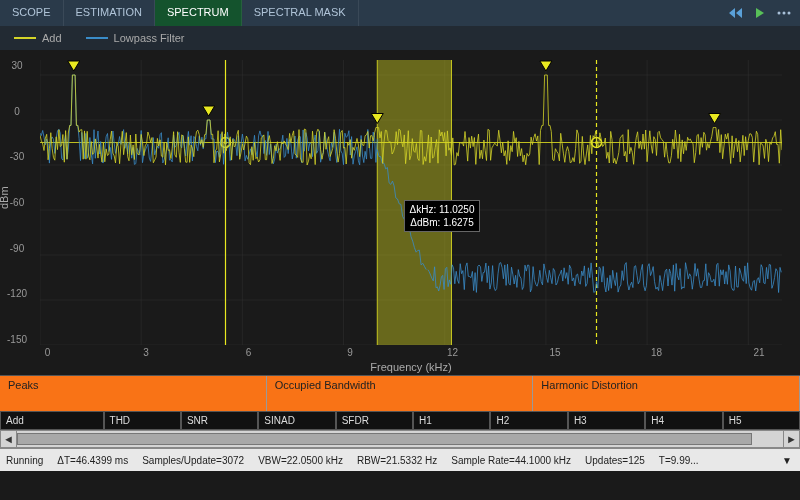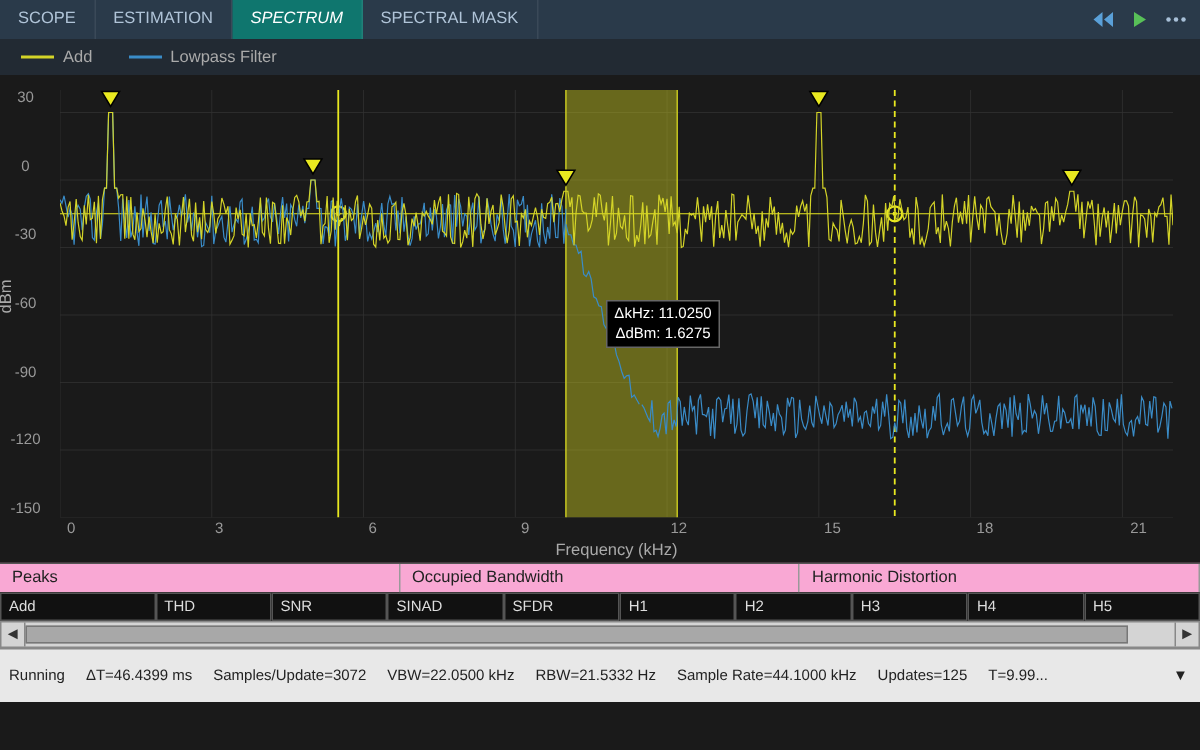--- a/index.html
+++ b/index.html
@@ -1,47 +1,47 @@
 <!DOCTYPE html>
 <html><head>
 <meta charset="utf-8">
 <style>
 *{margin:0;padding:0;box-sizing:border-box;}
 body{font-family:Arial,Helvetica,sans-serif;background:#1a1a1a;color:#ccc;font-size:11px;overflow:hidden;width:800px;height:500px;}
 .tabs{display:flex;background:#2a3a4a;height:26px;align-items:stretch;}
 .tab{padding:6px 12px;color:#b0c4d8;cursor:pointer;font-size:11px;border-right:1px solid rgba(255,255,255,0.08);}
-.tab.active{background:#0f766e;color:#fff;font-style:italic;}
+.tab.active{background:#14532d;color:#fff;}
 .tab-controls{margin-left:auto;display:flex;align-items:center;padding:0 8px;gap:8px;}
 .icon-btn{width:16px;height:16px;display:inline-flex;align-items:center;justify-content:center;cursor:pointer;}
 .legend-bar{background:#222a33;padding:5px 14px;display:flex;gap:24px;height:24px;align-items:center;}
 .legend-item{display:flex;align-items:center;gap:6px;font-size:11px;color:#aaa;}
 .legend-swatch{width:22px;height:2px;}
 .plot-area{position:relative;background:#1a1a1a;height:325px;display:flex;}
 .yaxis{width:40px;display:flex;flex-direction:column;justify-content:space-between;align-items:center;padding:10px 6px 30px 0;position:relative;}
 .ylabel{position:absolute;left:4px;top:50%;transform:rotate(-90deg) translateX(10px);transform-origin:left center;font-size:11px;color:#aaa;}
 .ytick{font-size:10px;color:#999;}
 .plot{flex:1;position:relative;margin-right:18px;text-align:center;}
 .plot svg{position:absolute;top:10px;left:0;right:0;bottom:30px;width:100%;height:calc(100% - 40px);}
 .xaxis{position:absolute;bottom:0;left:40px;right:18px;height:30px;}
 .xtick{position:absolute;top:2px;font-size:10px;color:#999;transform:translateX(-50%);}
 .xlabel{position:absolute;bottom:2px;left:50%;transform:translateX(-50%);font-size:11px;color:#aaa;}
 .delta-box{position:absolute;background:#000;border:1px solid #666;padding:2px 5px;font-size:10px;color:#fff;line-height:1.3;z-index:9;}
-.sections{display:flex;background:#f9a8d4;height:20px;border-top:1px solid #555;}
+.sections{display:flex;background:#f97316;height:36px;border-top:1px solid #555;}
 .section{flex:1;padding:3px 8px;color:#222;font-size:11px;border-right:1px solid #999;}
 .table-wrap{background:#000;}
 .grid-row{display:flex;}
 .grid-cell{flex:1;border:1px solid #555;padding:3px 5px;font-size:10px;color:#ccc;background:#000;min-width:0;overflow:hidden;white-space:nowrap;}
 .grid-cell.hdr{background:#111;color:#ddd;font-weight:normal;}
 .grid-cell.wide{flex:1.4;}
 .hscroll{height:18px;background:#d4d4d4;border:1px solid #888;display:flex;align-items:center;}
 .hscroll-btn{width:16px;height:100%;display:flex;align-items:center;justify-content:center;color:#333;cursor:pointer;border-right:1px solid #888;}
 .hscroll-btn.r{border-right:none;border-left:1px solid #888;}
 .hscroll-track{flex:1;height:100%;position:relative;}
 .hscroll-thumb{position:absolute;left:0;top:2px;bottom:2px;width:96%;background:#a8a8a8;border:1px solid #777;}
-.status{display:flex;background:#e8e8e8;height:36px;align-items:center;color:#222;font-size:10px;padding:0 6px;gap:14px;border-top:1px solid #888;}
+.status{display:flex;background:#e8e8e8;height:23px;align-items:center;color:#222;font-size:10px;padding:0 6px;gap:14px;border-top:1px solid #888;}
 .status span{white-space:nowrap;}
 .status-drop{margin-left:auto;width:14px;height:14px;display:flex;align-items:center;justify-content:center;cursor:pointer;}
 </style>
 </head>
 <body>
 
 <div class="tabs">
   <div class="tab">SCOPE</div>
   <div class="tab">ESTIMATION</div>
   <div class="tab active">SPECTRUM</div>

